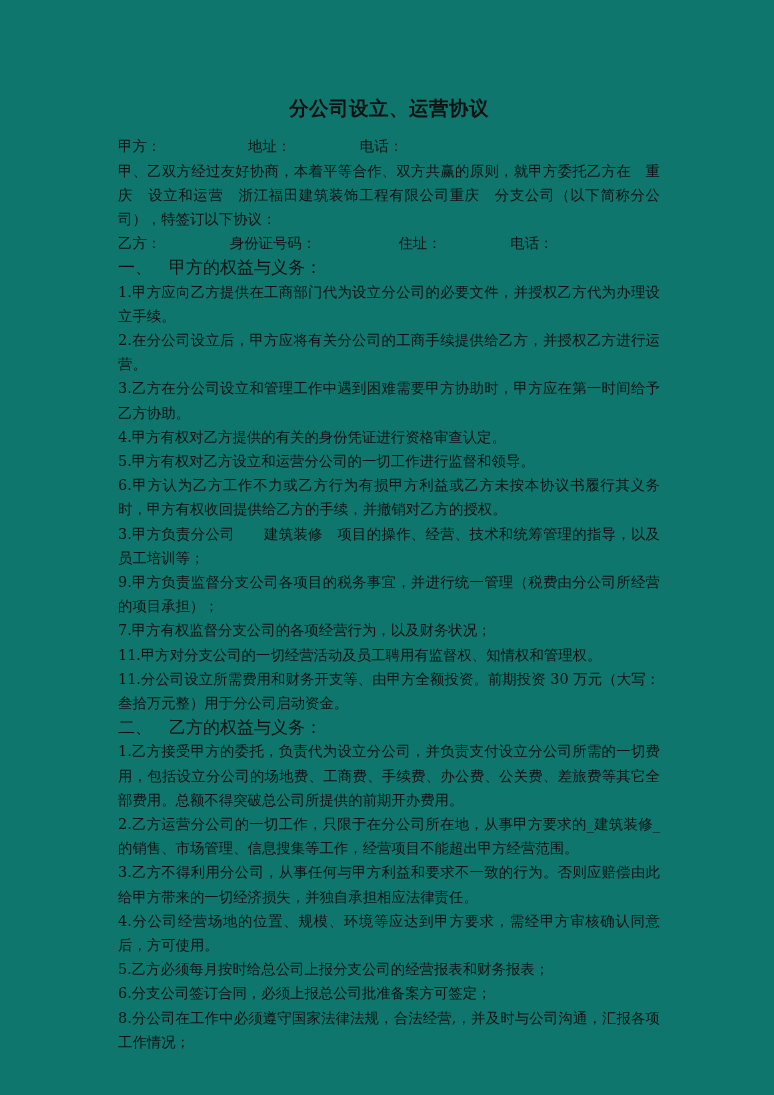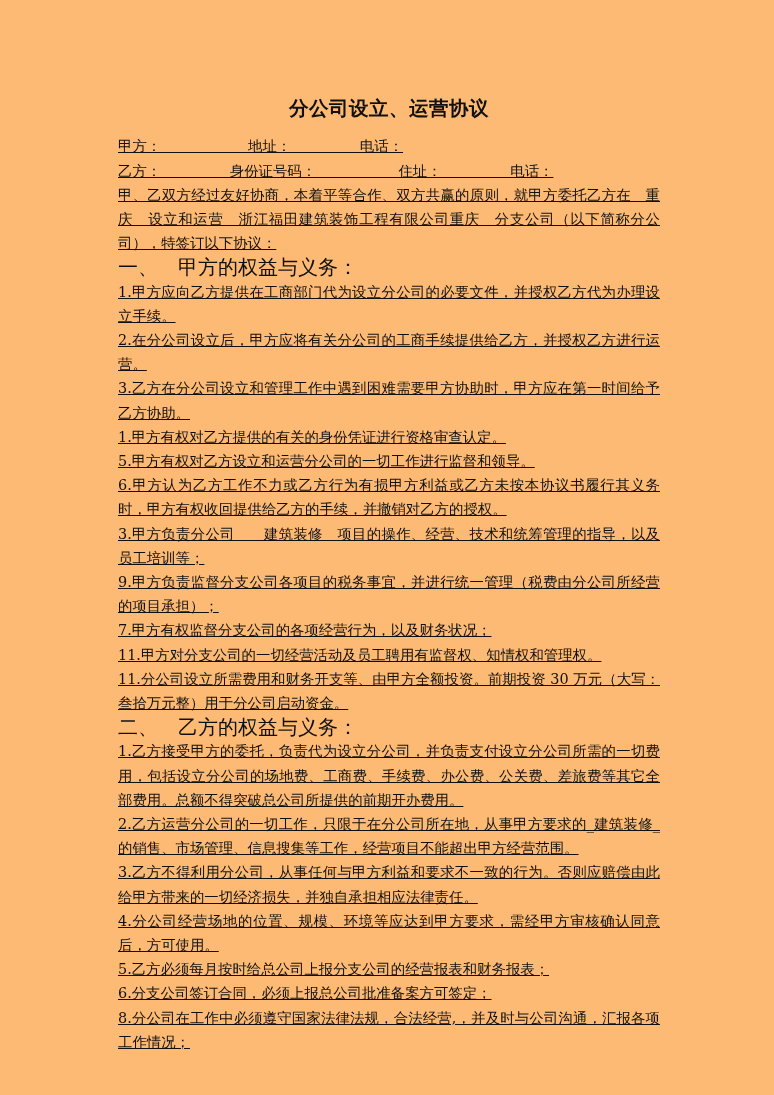--- a/index.html
+++ b/index.html
@@ -15,21 +15,21 @@
     overflow: hidden;
     font-family: "DejaVu Serif", "Liberation Serif", serif;
     color: #101010;
     -webkit-font-smoothing: antialiased;
   }
   .page {
     position: absolute;
     left: 0; top: 0;
     width: 774px;
     height: 1095px;
-    background: #fdba74;
+    background: #0f766e;
   }
   .content {
     position: absolute;
     left: 118px;
     top: 96px;
     width: 542px;
   }
   .doc-title {
     font-size: 19.5px;
     font-weight: bold;
@@ -39,51 +39,50 @@
     line-height: 1.35;
   }
   .para {
     font-size: 14.4px;
     line-height: 24.2px;
     margin: 0;
     text-align: justify;
     text-justify: inter-ideograph;
     word-break: break-all;
     white-space: pre-wrap;
-    text-decoration: underline;
   }
   .para.head-line {
     white-space: pre;
   }
   .section-heading {
-    font-size: 20px;
+    font-size: 17px;
     line-height: 24.2px;
     margin: 0;
     white-space: pre;
   }
 </style>
 </head>
 <body>
 
 <div class="page">
   <div class="content">
 
     <h1 class="doc-title">分公司设立、运营协议</h1>
 
     <p class="para head-line">甲方：                   地址：               电话：</p>
 
+    <p class="para">甲、乙双方经过友好协商，本着平等合作、双方共赢的原则，就甲方委托乙方在　重庆　设立和运营　浙江福田建筑装饰工程有限公司重庆　分支公司（以下简称分公司），特签订以下协议：</p>
+
     <p class="para head-line">乙方：               身份证号码：                  住址：               电话：</p>
-
-    <p class="para">甲、乙双方经过友好协商，本着平等合作、双方共赢的原则，就甲方委托乙方在　重庆　设立和运营　浙江福田建筑装饰工程有限公司重庆　分支公司（以下简称分公司），特签订以下协议：</p>
 
     <p class="section-heading">一、　甲方的权益与义务：</p>
     <p class="para">1.甲方应向乙方提供在工商部门代为设立分公司的必要文件，并授权乙方代为办理设立手续。</p>
     <p class="para">2.在分公司设立后，甲方应将有关分公司的工商手续提供给乙方，并授权乙方进行运营。</p>
     <p class="para">3.乙方在分公司设立和管理工作中遇到困难需要甲方协助时，甲方应在第一时间给予乙方协助。</p>
-    <p class="para">1.甲方有权对乙方提供的有关的身份凭证进行资格审查认定。</p>
+    <p class="para">4.甲方有权对乙方提供的有关的身份凭证进行资格审查认定。</p>
     <p class="para">5.甲方有权对乙方设立和运营分公司的一切工作进行监督和领导。</p>
     <p class="para">6.甲方认为乙方工作不力或乙方行为有损甲方利益或乙方未按本协议书履行其义务时，甲方有权收回提供给乙方的手续，并撤销对乙方的授权。</p>
     <p class="para">3.甲方负责分公司　　建筑装修　项目的操作、经营、技术和统筹管理的指导，以及员工培训等；</p>
     <p class="para">9.甲方负责监督分支公司各项目的税务事宜，并进行统一管理（税费由分公司所经营的项目承担）；</p>
     <p class="para">7.甲方有权监督分支公司的各项经营行为，以及财务状况；</p>
     <p class="para">11.甲方对分支公司的一切经营活动及员工聘用有监督权、知情权和管理权。</p>
     <p class="para">11.分公司设立所需费用和财务开支等、由甲方全额投资。前期投资 30 万元（大写：叁拾万元整）用于分公司启动资金。</p>
 
     <p class="section-heading">二、　乙方的权益与义务：</p>
     <p class="para">1.乙方接受甲方的委托，负责代为设立分公司，并负责支付设立分公司所需的一切费用，包括设立分公司的场地费、工商费、手续费、办公费、公关费、差旅费等其它全部费用。总额不得突破总公司所提供的前期开办费用。</p>

